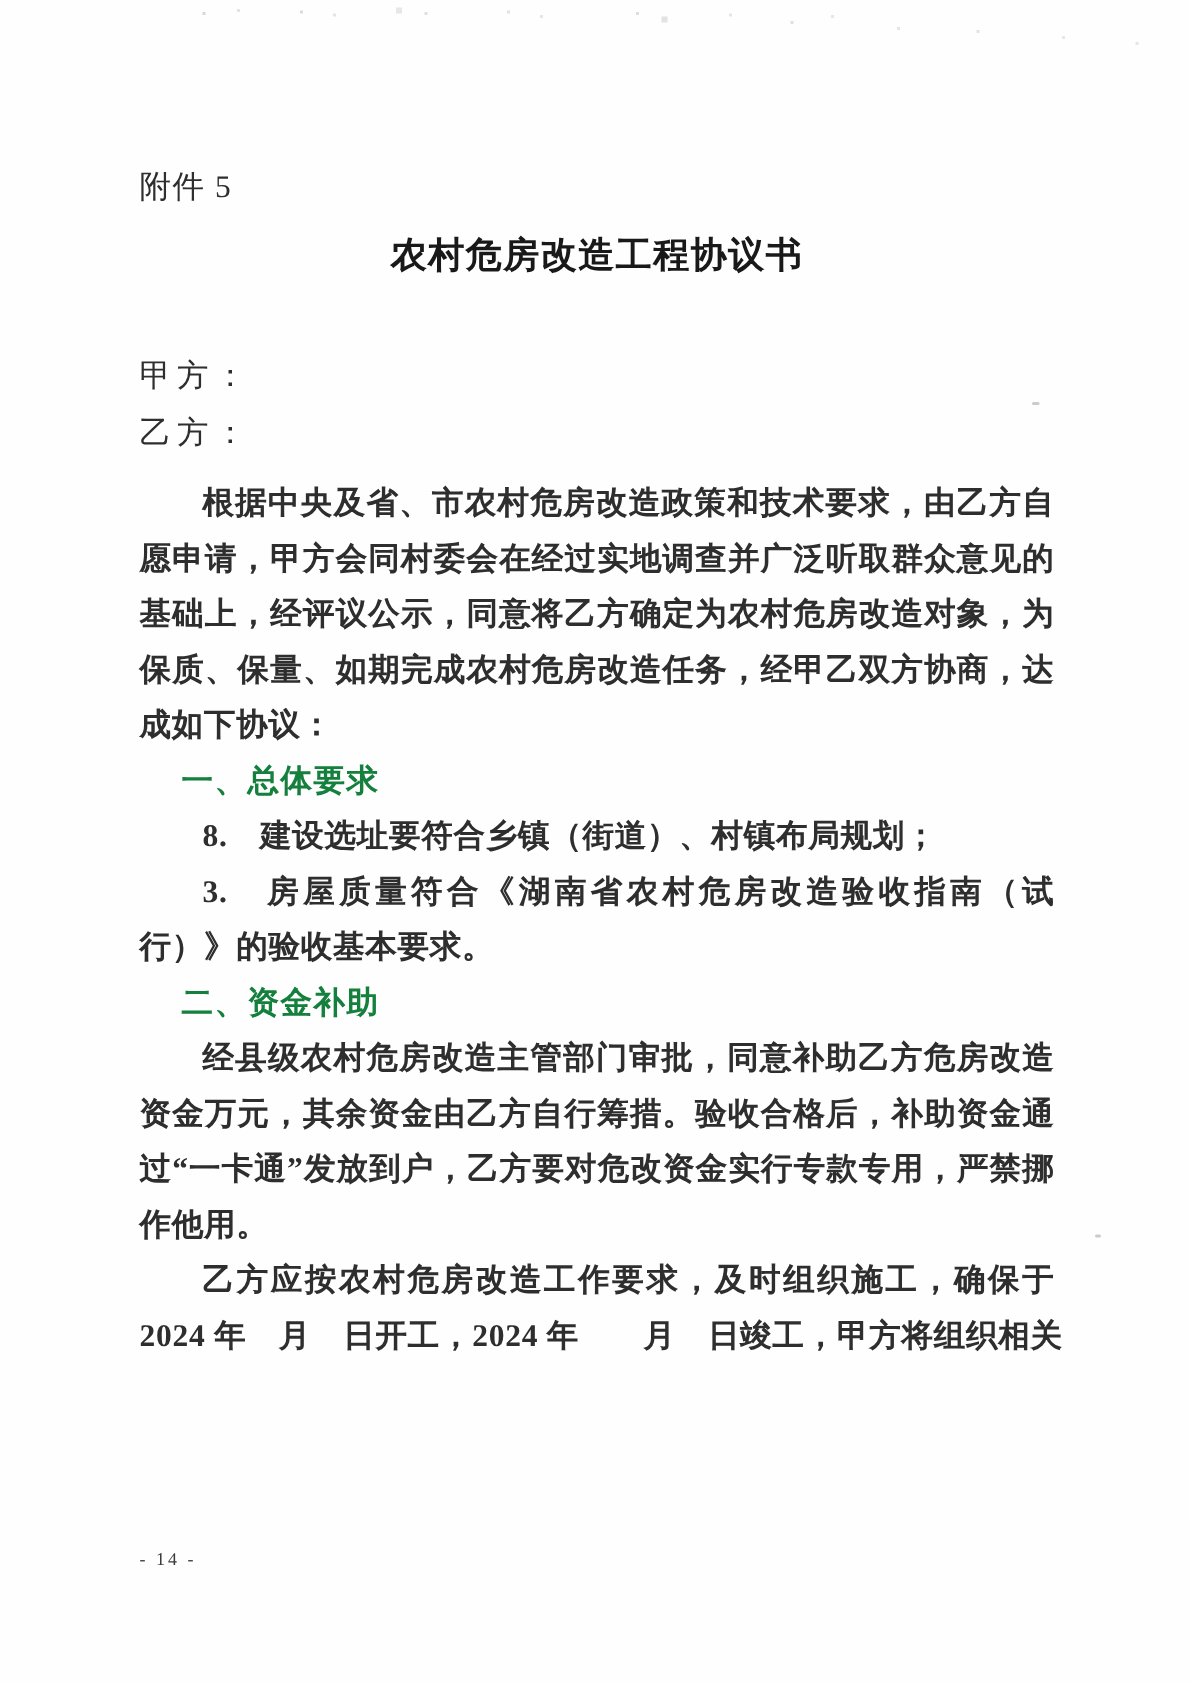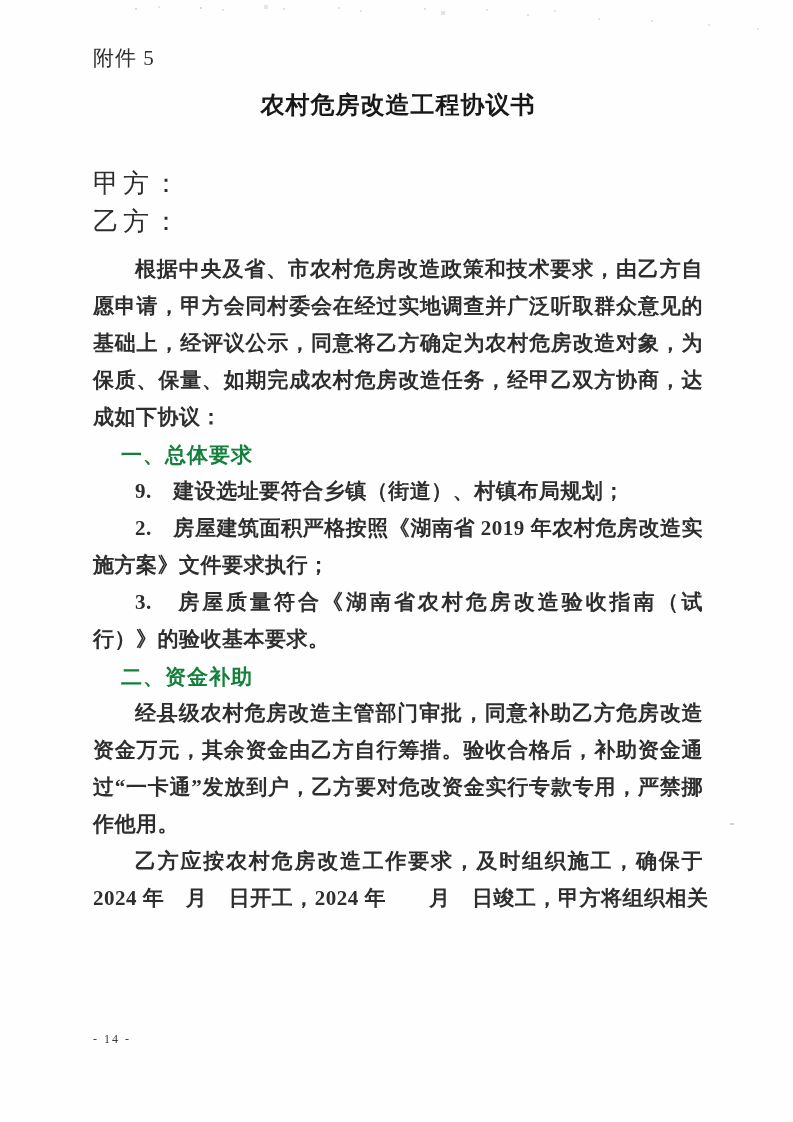--- a/index.html
+++ b/index.html
@@ -48,38 +48,38 @@
     border-radius: 1px;
   }
   .mark-a { left: 688px; top: 268px; width: 5px; height: 2px; }
   .mark-b { left: 730px; top: 823px; width: 4px; height: 2px; }
 
   .content {
     position: absolute;
     left: 93px;
     right: 90px;
     top: 0;
-    padding-top: 44px;
+    padding-top: 110px;
   }
   .attachment {
     font-size: 21px;
     line-height: 28px;
     letter-spacing: 1px;
   }
   .title {
     margin: 13px 0 0 0;
     font-size: 24px;
     line-height: 40px;
     font-weight: bold;
     text-align: center;
     letter-spacing: 1px;
     color: #191919;
   }
   .party {
-    font-size: 26px;
+    font-size: 21px;
     line-height: 28px;
     letter-spacing: 4px;
   }
   .party-a { margin-top: 45px; }
   .party-b { margin-top: 10px; }
 
   .body-text {
     margin-top: 15px;
     font-size: 21px;
     line-height: 37px;
@@ -133,23 +133,22 @@
     <div class="party party-a">甲方：</div>
 
     <div class="party party-b">乙方：</div>
 
     <div class="body-text">
 
       <p class="indent">根据中央及省、市农村危房改造政策和技术要求，由乙方自愿申请，甲方会同村委会在经过实地调查并广泛听取群众意见的基础上，经评议公示，同意将乙方确定为农村危房改造对象，为保质、保量、如期完成农村危房改造任务，经甲乙双方协商，达成如下协议：</p>
 
       <h2 class="heading">一、总体要求</h2>
 
-      <p class="indent">9.　建设选址要符合乡镇（街道）、村镇布局规划；</p>
+      <p class="indent">8.　建设选址要符合乡镇（街道）、村镇布局规划；</p>
 
-      <p class="indent">2.　房屋建筑面积严格按照《湖南省 2019 年农村危房改造实施方案》文件要求执行；</p>
 
       <p class="indent">3.　房屋质量符合《湖南省农村危房改造验收指南（试行）》的验收基本要求。</p>
 
       <h2 class="heading">二、资金补助</h2>
 
       <p class="indent">经县级农村危房改造主管部门审批，同意补助乙方危房改造资金万元，其余资金由乙方自行筹措。验收合格后，补助资金通过“一卡通”发放到户，乙方要对危改资金实行专款专用，严禁挪作他用。</p>
 
 
       <p class="indent stretch">乙方应按农村危房改造工作要求，及时组织施工，确保于</p>
 

